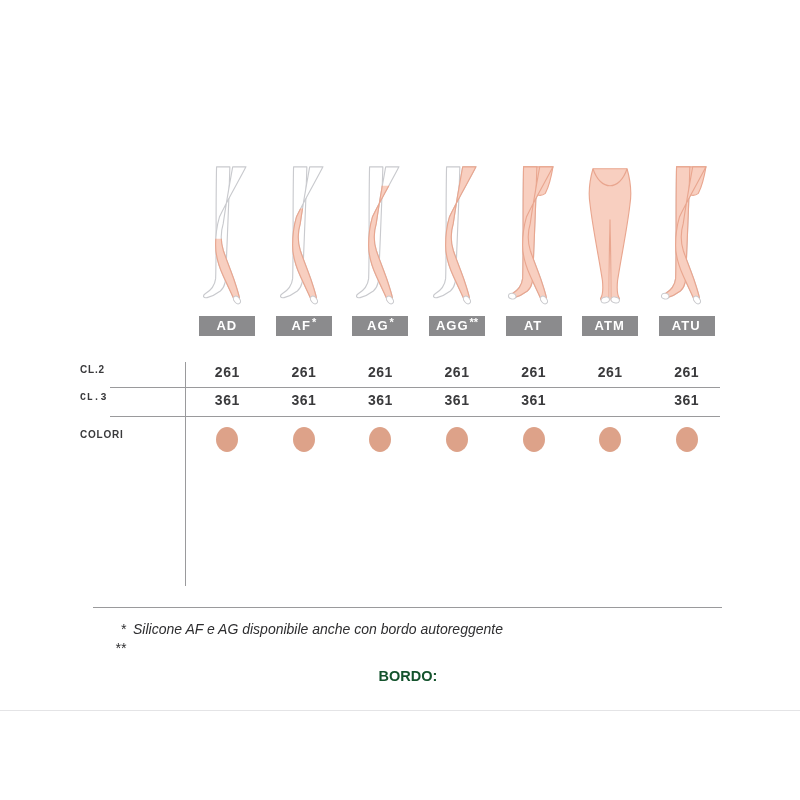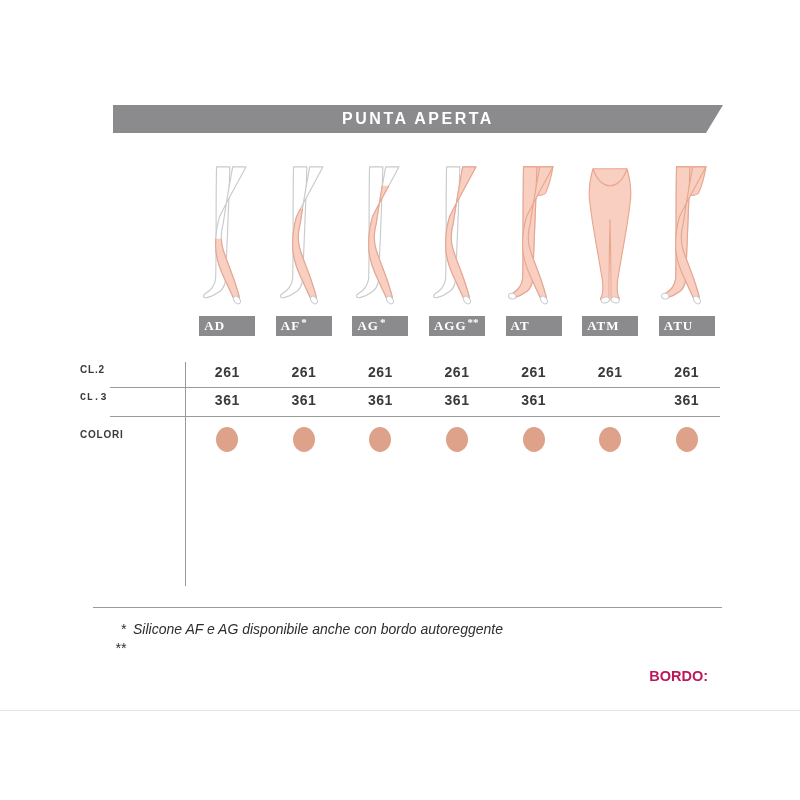--- a/index.html
+++ b/index.html
@@ -22,21 +22,21 @@
     position:absolute;left:189px;width:536px;
     display:grid;grid-template-columns:repeat(7,1fr);
   }
   .illos{top:158px;height:152px;align-items:end;justify-items:center;}
   .illo{width:72px;height:148px;display:block;}
   .labels{top:316px;}
   .labels .cell{display:flex;justify-content:center;}
   .model-box{
     background:var(--banner-gray);color:#fff;font-weight:bold;font-size:13px;
     letter-spacing:1px;height:20px;line-height:20px;min-width:56px;
-    text-align:left;box-sizing:border-box;padding:0 5px;white-space:nowrap;font-family:Liberation Serif, serif;
+    text-align:center;box-sizing:border-box;padding:0 5px;white-space:nowrap;
   }
   .model-sup{font-size:11px;position:relative;top:-4px;letter-spacing:0;margin-left:1px;}
   .values{font-weight:bold;font-size:14px;color:var(--text-dark);
     text-align:center;letter-spacing:0.5px;}
   .v-cl2{top:364px;} .v-cl3{top:392px;}
   .dots{top:427px;justify-items:center;}
   .dot{width:22px;height:25px;border-radius:50%;background:var(--dot-tan);display:block;}
   
   .rowheader{
     position:absolute;left:80px;width:96px;text-align:left;font-weight:bold;
@@ -48,21 +48,21 @@
   .r1{left:110px;top:387px;width:610px;}
   .r2{left:110px;top:416px;width:610px;}
   .r3{left:93px;top:607px;width:629px;}
   .r4{left:0;top:710px;width:800px;background:#E4E4E6;}
   .vrule{position:absolute;left:185px;top:362px;width:1px;height:224px;background:var(--rule-gray);}
   
   .footnotes{position:absolute;left:100px;top:620px;}
   .fn{display:flex;font-style:italic;font-size:14px;color:#2E2E30;line-height:19px;}
   .fn .marker{width:26px;text-align:right;margin-right:7px;}
   
-  .bordo{position:absolute;left:108px;top:667px;width:600px;text-align:right;color:#be185d;}
+  .bordo{position:absolute;left:108px;top:667px;width:600px;text-align:center;color:#14532d;}
   .bordo-title{font-weight:bold;font-size:14.5px;line-height:18px;}
   .bordo-sub{font-size:14.5px;line-height:18px;}
   
   .leg-outline{fill:#fff;stroke:var(--outline-gray);stroke-width:1.2;stroke-linejoin:round;}
   .stocking{fill:var(--stocking-fill);stroke:var(--stocking-stroke);stroke-width:1.2;stroke-linejoin:round;}
   .toecap{fill:#fff;stroke:var(--outline-gray);stroke-width:1;}
   .panel-line{fill:none;stroke:var(--stocking-stroke);stroke-width:1.2;}
   .svgdefs{position:absolute;width:0;height:0;overflow:hidden;}
 </style>
 </head>
@@ -86,23 +86,20 @@
         <rect x="0" y="46" width="76" height="104"></rect>
       </clipPath>
     <clipPath id="clip-ag">
         <rect x="0" y="22" width="76" height="128"></rect>
       </clipPath>
   </defs>
 </svg>
 
 <div class="canvas">
 
-  <div class="banner">
-    <span>PUNTA APERTA</span>
-  </div>
 
   <div class="cols illos">
     <div class="cell">
       <svg class="illo" viewBox="0 0 76 150">
         <g class="leg-outline">
             <use href="#p-backleg"></use>
             <use href="#p-frontleg"></use>
           </g>
         <g class="stocking" clip-path="url(#clip-ad)">
             <use href="#p-frontleg"></use>

